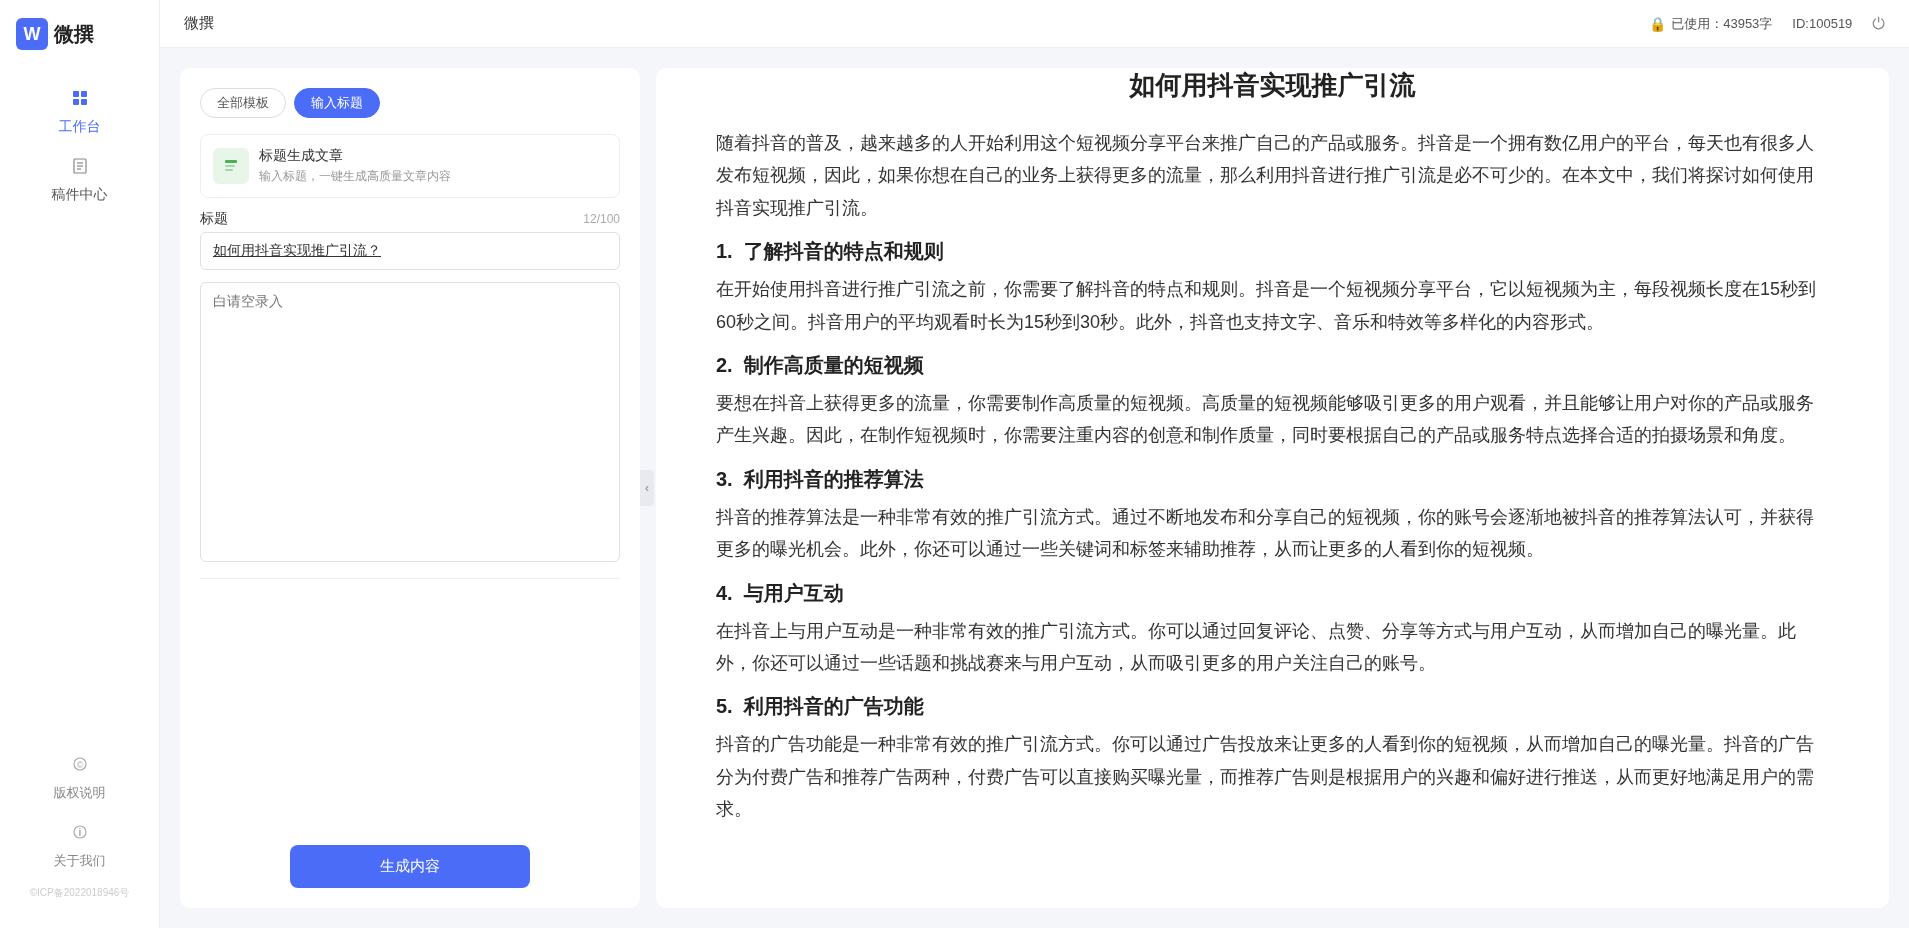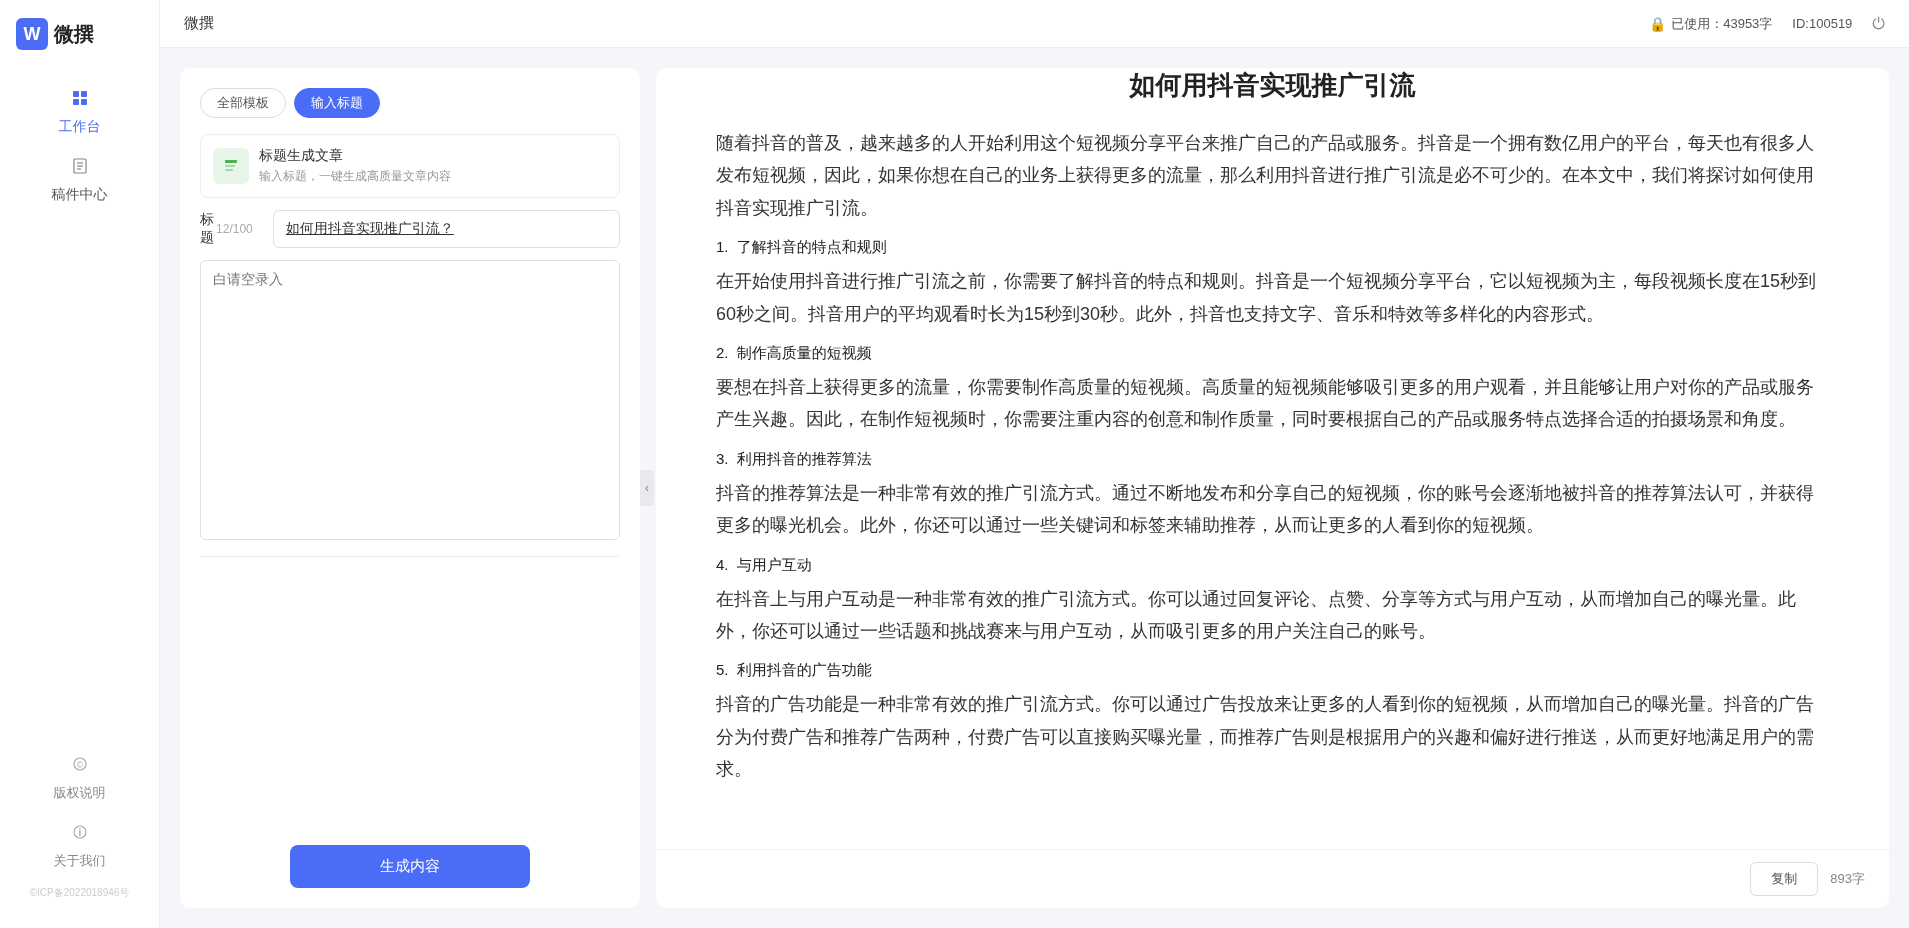--- a/index.html
+++ b/index.html
@@ -144,21 +144,21 @@
       align-items: center;
       justify-content: center;
       font-size: 18px;
       color: #4caf50;
       flex-shrink: 0;
     }
     .template-card-info { flex: 1; }
     .template-card-title { font-size: 14px; font-weight: 500; color: #333; margin-bottom: 3px; }
     .template-card-desc { font-size: 12px; color: #999; }
 
-    .form-section { display: flex; flex-direction: row; gap: 20px; }
+    .form-section { display: flex; flex-direction: column; gap: 4px; }
     .form-label-row {
       display: flex;
       justify-content: space-between;
       align-items: center;
     }
     .form-label { font-size: 14px; color: #333; }
     .form-count { font-size: 12px; color: #aaa; }
 
     .form-input {
       width: 100%;
@@ -246,22 +246,22 @@
       color: #222;
       margin-bottom: 24px;
     }
     .article-text {
       font-size: 18px;
       line-height: 1.8;
       color: #333;
       margin-bottom: 14px;
     }
     .article-section-title {
-      font-size: 15px;
-      font-weight: normal;
+      font-size: 20px;
+      font-weight: bold;
       color: #222;
       margin-bottom: 8px;
       margin-top: 4px;
     }
 
     .article-footer {
       padding: 12px 24px;
       border-top: 1px solid #f0f0f0;
       display: flex;
       justify-content: flex-end;
@@ -425,19 +425,15 @@
         </p>
         <p class="article-text">在抖音上与用户互动是一种非常有效的推广引流方式。你可以通过回复评论、点赞、分享等方式与用户互动，从而增加自己的曝光量。此外，你还可以通过一些话题和挑战赛来与用户互动，从而吸引更多的用户关注自己的账号。</p>
 
         <p class="article-section-title">
           <span>5.</span>&nbsp;
           <span>利用抖音的广告功能</span>
         </p>
         <p class="article-text">抖音的广告功能是一种非常有效的推广引流方式。你可以通过广告投放来让更多的人看到你的短视频，从而增加自己的曝光量。抖音的广告分为付费广告和推荐广告两种，付费广告可以直接购买曝光量，而推荐广告则是根据用户的兴趣和偏好进行推送，从而更好地满足用户的需求。</p>
       </div>
 
-      <div class="article-footer">
-        <button class="copy-btn">复制</button>
-        <span class="word-count">893字</span>
-      </div>
     </div>
   </div>
 </div>
 
 </body></html>

